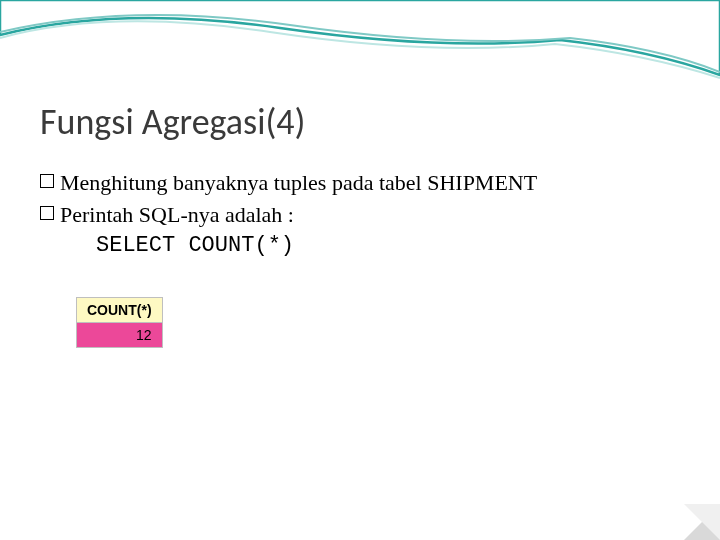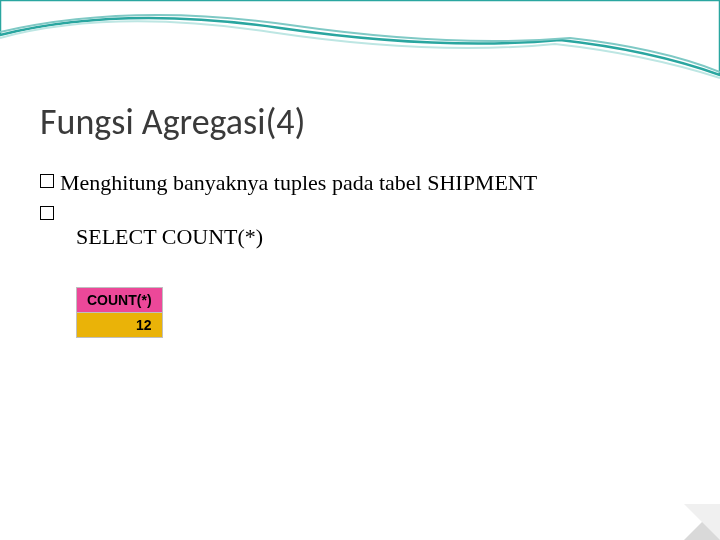--- a/index.html
+++ b/index.html
@@ -42,45 +42,45 @@
   .bullet-box {
     display: inline-block;
     width: 14px;
     height: 14px;
     border: 1.5px solid #000;
     margin-right: 6px;
     margin-top: 6px;
     flex-shrink: 0;
   }
   .sql-block {
-    margin-left: 36px;
+    margin-left: 56px;
     margin-top: 2px;
     margin-bottom: 20px;
+    font-family: Liberation Mono, monospace;
   }
   .sql-line {
     font-size: 22px;
     color: #000;
     line-height: 1.35;
   }
   .result-table {
     margin-left: 36px;
     margin-top: 36px;
     border-collapse: collapse;
     font-family: Arial, sans-serif;
     font-size: 14px;
   }
   .result-table td {
     border: 1px solid #bfbfbf;
     padding: 4px 10px;
-    background: #eab308;
-    font-weight: bold;
+    background: #ec4899;
   }
   .result-table td.header {
     font-weight: bold;
-    background: #ec4899;
+    background: #fef9c3;
     text-align: left;
   }
   .result-table td.value {
     text-align: right;
   }
   .corner-fold {
     position: absolute;
     right: 0;
     bottom: 0;
     width: 0;
@@ -112,20 +112,21 @@
 
 <div class="content">
   <h1 class="title">Fungsi Agregasi(4)</h1>
 
   <div class="bullet-line">
     <span class="bullet-box"></span>
     <span>Menghitung banyaknya tuples pada tabel SHIPMENT</span>
   </div>
   <div class="bullet-line">
     <span class="bullet-box"></span>
+    <span>Perintah SQL-nya adalah :</span>
   </div>
 
   <div class="sql-block">
     <div class="sql-line">SELECT COUNT(*)</div>
   </div>
 
   <table class="result-table">
     <tbody>
         <tr>
       <td class="header">COUNT(*)</td>

